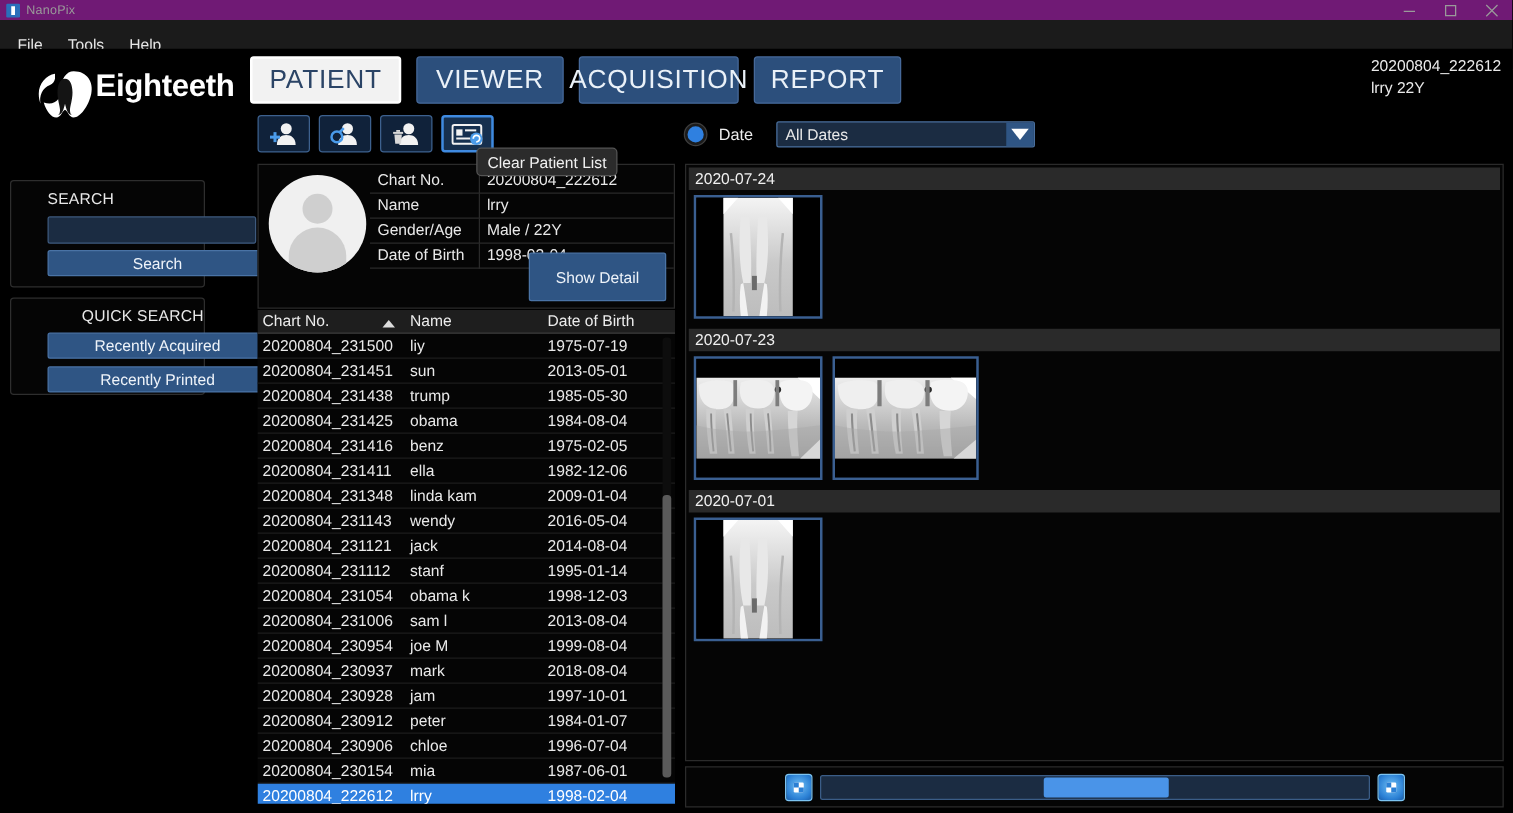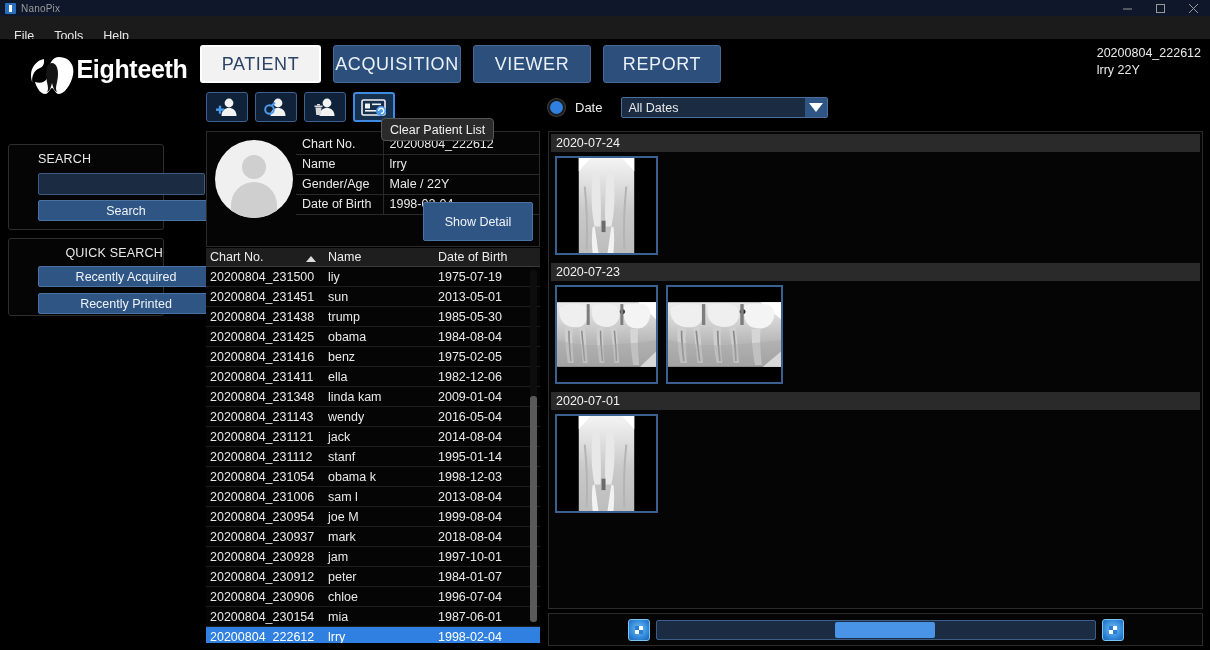--- a/index.html
+++ b/index.html
@@ -7,21 +7,21 @@
     width: 1210px; height: 650px;
     background: #000;
     font-family: "Liberation Sans", sans-serif;
     overflow: hidden;
   }
   body { position: relative; }
 
   
   .titlebar {
     position: absolute; left: 0; top: 0; width: 1210px; height: 16px;
-    background: #0f172a; display: flex; align-items: center;
+    background: #701a75; display: flex; align-items: center;
   }
   .tb-logo {
     width: 11px; height: 11px; margin-left: 5px; margin-right: 5px;
     background: #2a6fbb; border-radius: 1px; position: relative;
   }
   .tb-logo::after {
     content: ""; position: absolute; left: 4px; top: 2px;
     width: 3px; height: 7px; background: #fff;
   }
   .tb-title { font-size: 10px; color: #9a9a9a; letter-spacing: .2px; }
@@ -76,21 +76,21 @@
     justify-content: center; font-family: "Liberation Sans", sans-serif;
   }
   .btn-plus { width: 46px; height: 22px; font-size: 13px; }
   .btn-search { margin: 5px 5px 0 5px; height: 21px; width: 176px; }
   .btn-quick { margin: 6px 5px 0 5px; height: 21px; width: 176px; }
 
   
   .tabbar { position: absolute; left: 200px; top: 6px; display: flex; gap: 12px; }
   .tab {
     height: 38px; border-radius: 3px; display: flex; align-items: center;
-    justify-content: center; font-size: 18px; letter-spacing: .6px;
+    justify-content: center; font-size: 21px; letter-spacing: .6px;
     background: #2c4f7c; border: 1px solid #46699a; color: #eaf1f8;
   }
   .tab.active { background: #f2f2f2; border: 2px solid #ffffff; color: #2b4466; }
   .tab-patient { width: 121px; }
   .tab-acquisition { width: 128px; }
   .tab-viewer { width: 118px; }
   .tab-report { width: 118px; }
 
   .patient-header {
     position: absolute; right: 9px; top: 6px; text-align: left;
@@ -291,22 +291,22 @@
 
     <div class="panel panel-quick">
       <div class="panel-title">QUICK SEARCH</div>
       <div class="btn-blue btn-quick">Recently Acquired</div>
       <div class="btn-blue btn-quick">Recently Printed</div>
     </div>
   </div>
 
   <div class="tabbar">
     <div class="tab active tab-patient">PATIENT</div>
+    <div class="tab tab-viewer">VIEWER</div>
     <div class="tab tab-acquisition">ACQUISITION</div>
-    <div class="tab tab-viewer">VIEWER</div>
     <div class="tab tab-report">REPORT</div>
   </div>
 
   <div class="patient-header">
     <div>20200804_222612</div>
     <div>lrry  22Y</div>
   </div>
 
   <div class="icon-toolbar">
     <div class="icon-btn">

